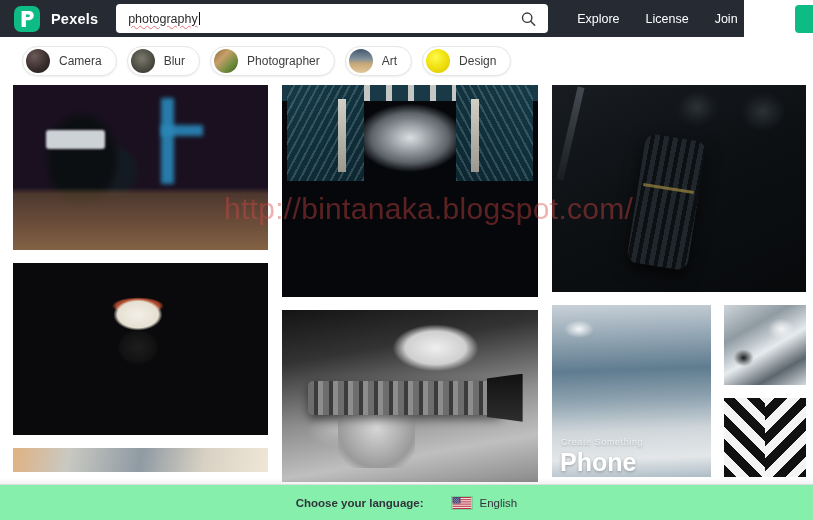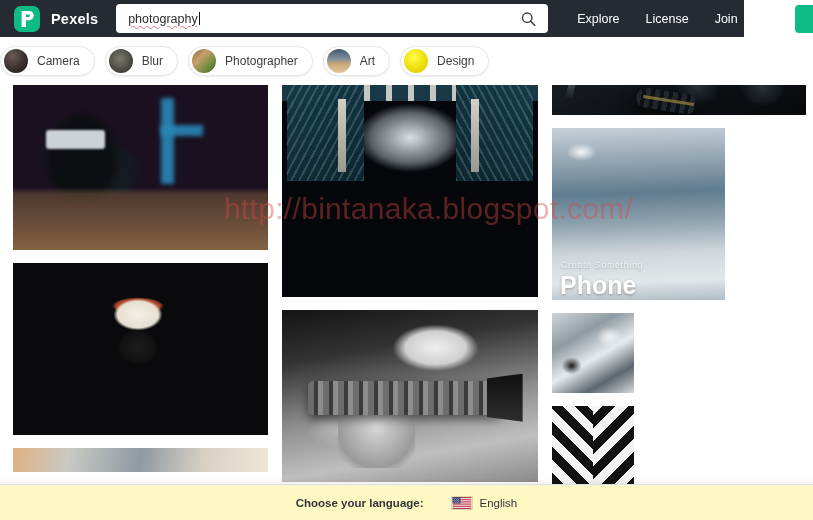--- a/index.html
+++ b/index.html
@@ -83,21 +83,21 @@
     white-space: nowrap;
     font-family: "Liberation Sans", sans-serif;
   }
 
   
   .pill-bar {
     position: absolute; top: 37px; left: 0;
     width: 813px; height: 48px;
     background: #ffffff;
     display: flex; align-items: center;
-    padding-left: 0;
+    padding-left: 22px;
     gap: 10px;
   }
   .pill {
     display: flex; align-items: center;
     height: 30px;
     background: #ffffff;
     border: 1px solid #e6e6e6;
     border-radius: 16px;
     padding: 0 14px 0 3px;
     cursor: pointer;
@@ -244,21 +244,21 @@
     position:absolute; left:36%; top:50%; width:20%; height:3px;
     background:#8d7a3c; transform: rotate(9deg); opacity:.8;
   }
   .ph-lenses .strap {
     position:absolute; left:6%; top:2%; width:7px; height:45%;
     background: linear-gradient(180deg,#444a50,#1a1e22);
     transform: rotate(13deg);
   }
 
   
-  .tile-row { display:flex; gap:13px;flex-direction:column; }
+  .tile-row { display:flex; gap:13px; }
   .ph-sky {
     width: 173px; height: 172px;
     background:
       radial-gradient(ellipse 20px 12px at 17% 14%, rgba(255,255,255,.9) 0%, rgba(255,255,255,0) 75%),
       linear-gradient(178deg,#c9d1d8 0%,#97a9b6 18%,#5f7c90 38%,#8fa3b0 55%,#cfd6da 72%,#e3e7e9 88%,#aebcc6 100%);
   }
   .ph-sky .cap-sub {
     position:absolute; left:9px; bottom:30px;
     color: rgba(255,255,255,.72);
     font-size: 9px; letter-spacing: .6px;
@@ -296,21 +296,21 @@
     pointer-events: none;
     white-space: nowrap;
     z-index: 40;
     font-family: "Liberation Sans", sans-serif;
   }
 
   
   .lang-bar {
     position: absolute; left: 0; bottom: 0;
     width: 813px; height: 36px;
-    background: #fef9c3;
+    background: #86efac;
     border-top: 1px solid #dcdfe1;
     display: flex; align-items: center; justify-content: center;
     gap: 9px;
     z-index: 60;
   }
   .lang-prompt { font-size: 11.5px; color: #31353b; font-weight: bold; }
   .lang-opt { display:flex; align-items:center; gap:7px; cursor:pointer; margin-left: 6px; }
   .lang-opt:last-child { margin-left: 18px; }
   .lang-name { font-size: 11.5px; color: #31353b; }
   .flag { width: 22px; height: 14px; flex: 0 0 auto; display:block; border: 1px solid rgba(0,0,0,.12); }

